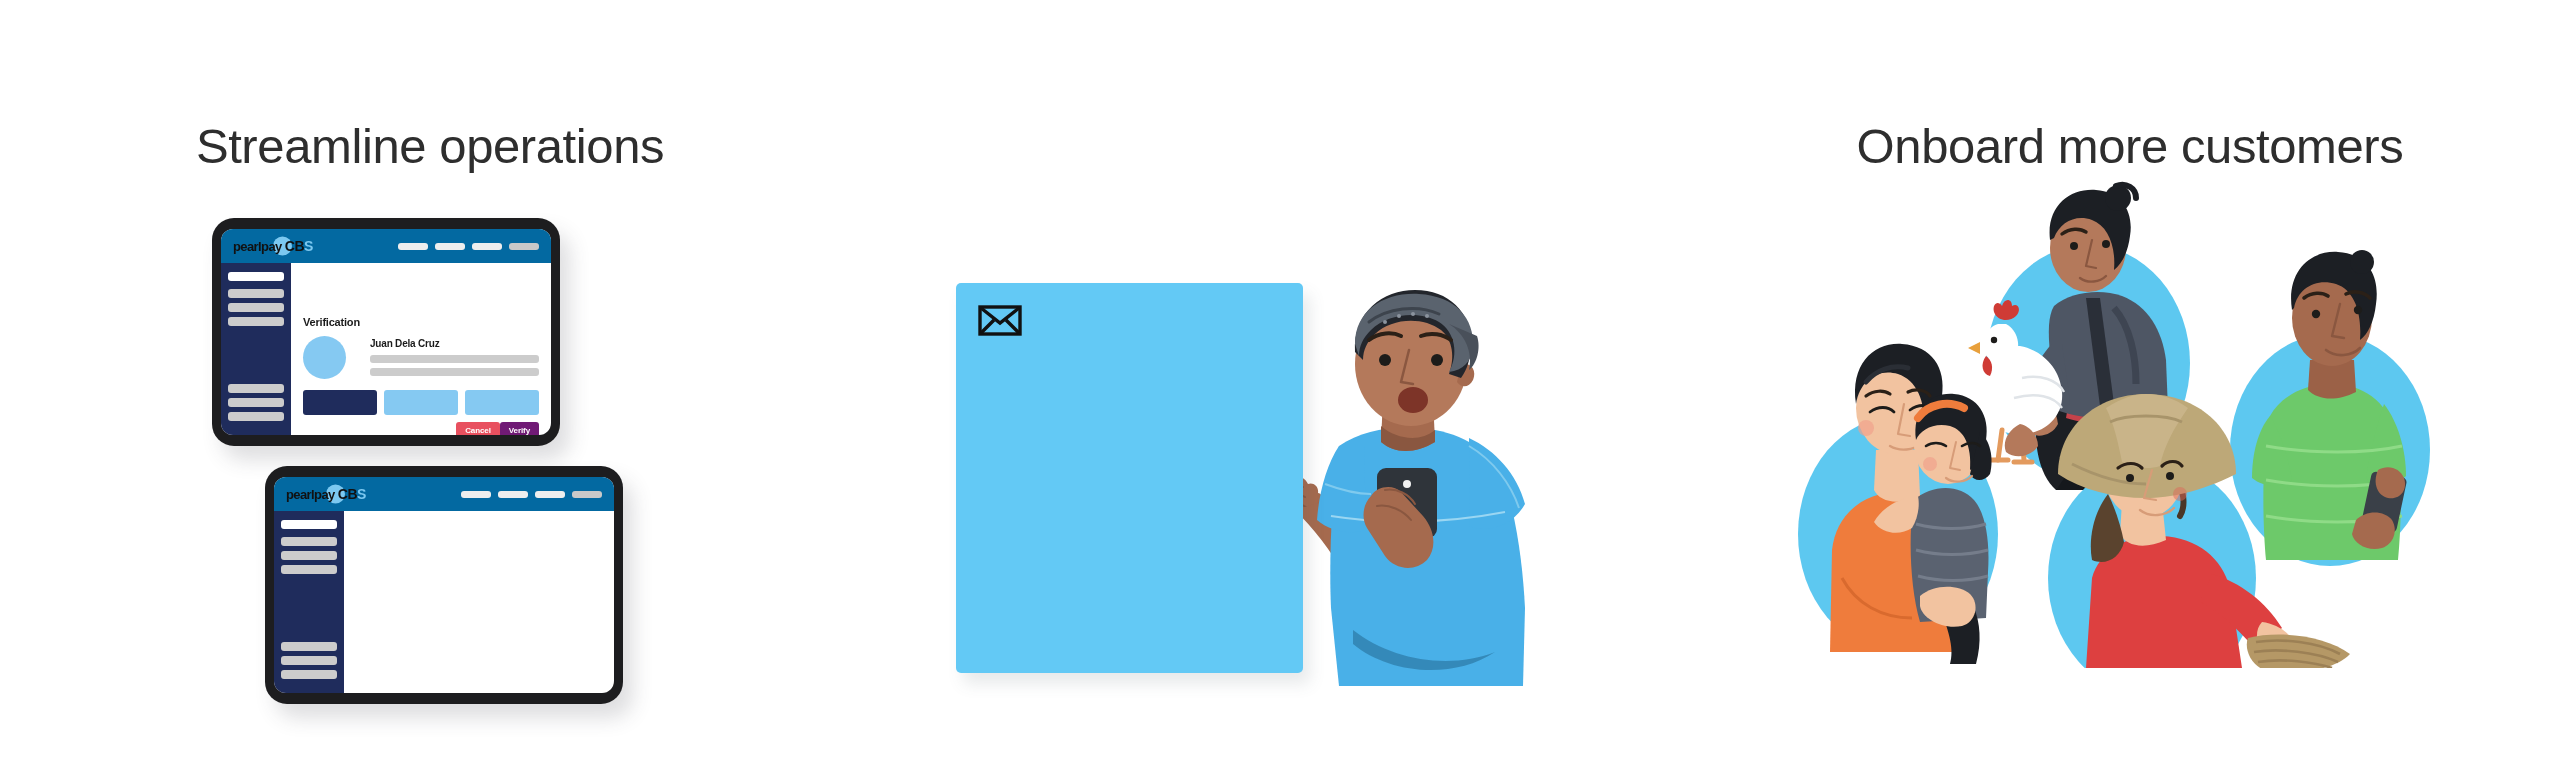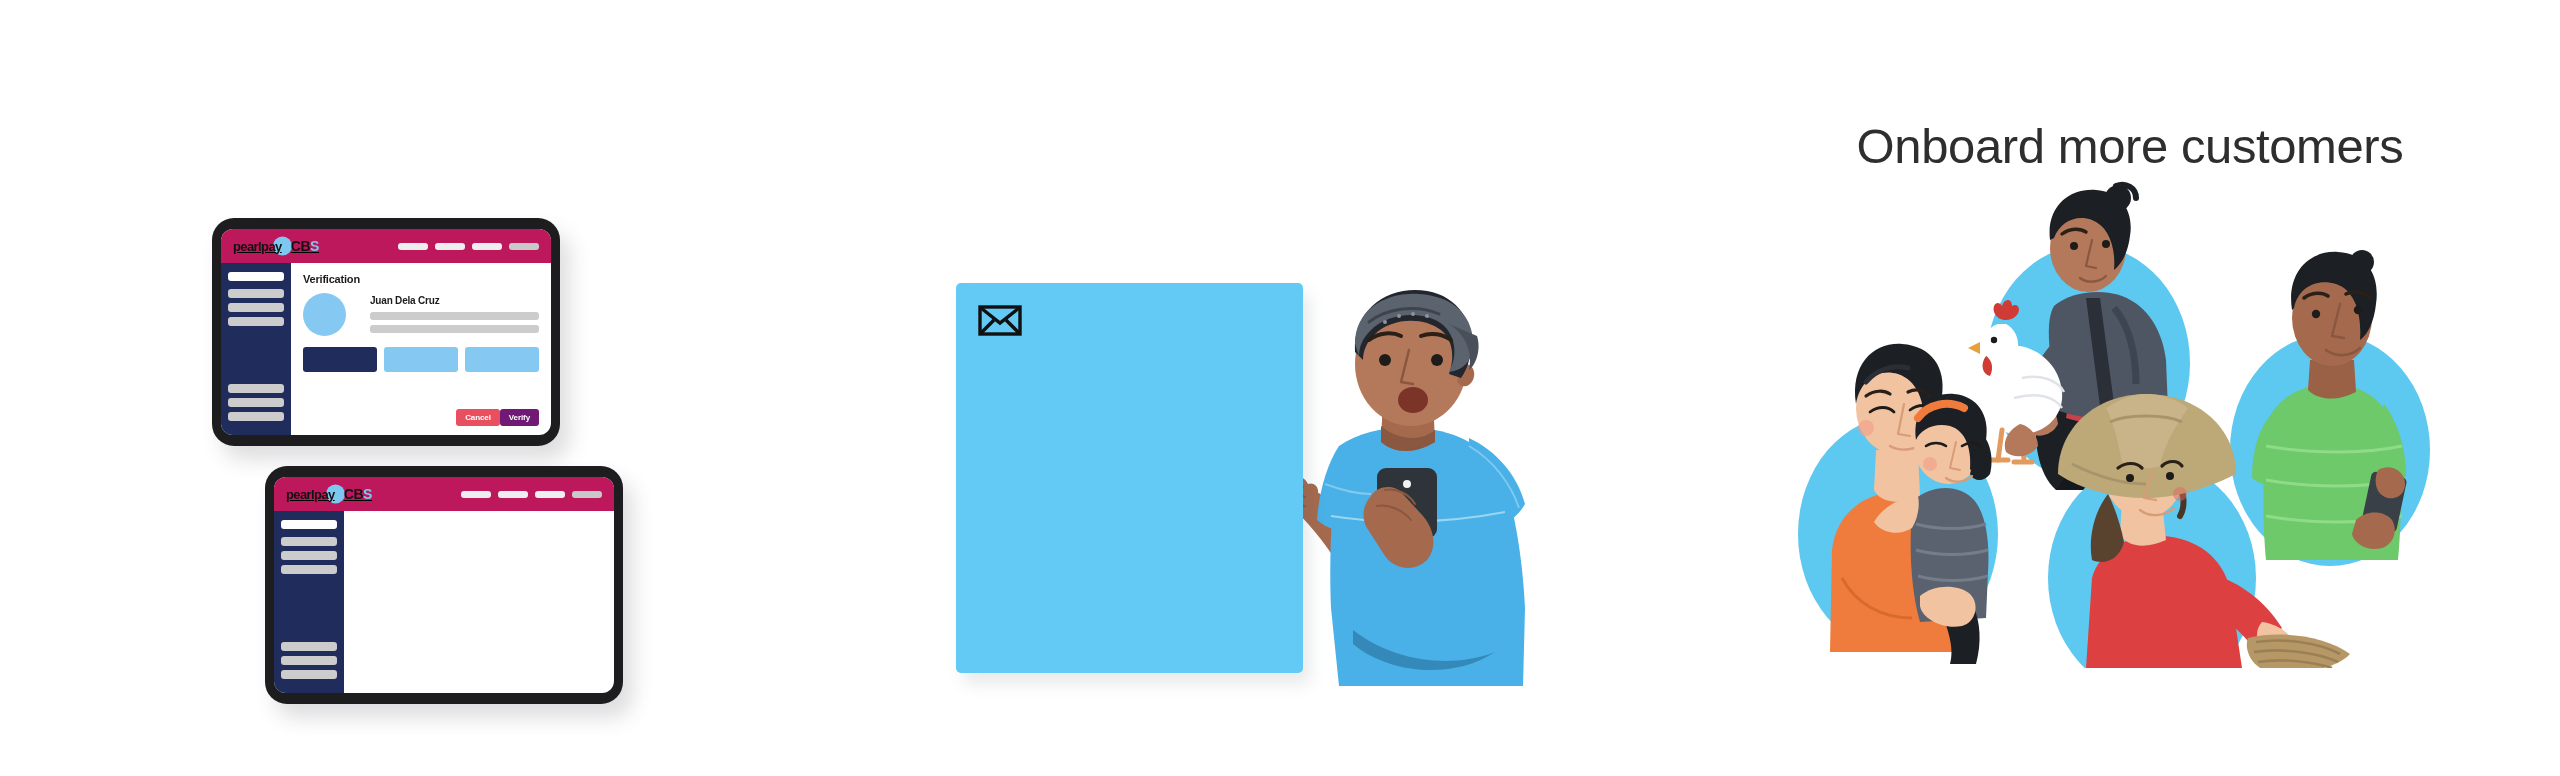--- a/index.html
+++ b/index.html
@@ -39,21 +39,21 @@
     border-radius:12px;
     overflow:hidden;
     position:relative;
     display:flex;flex-direction:column;
   }
   .tablet-1{left:212px;top:218px;width:330px;height:206px;}
   .tablet-2{left:265px;top:466px;width:340px;height:216px;}
 
   .topbar{
     height:34px;flex:0 0 auto;display:flex;align-items:center;
-    padding:0 12px;gap:9px;background:#be185d;text-decoration:underline;
+    padding:0 12px;gap:3px;background:#0369a1;
   }
   .logo{display:flex;align-items:center;gap:5px;position:relative;}
   .logo-word{
     font-size:13px;font-weight:700;color:#111;letter-spacing:-0.6px;
     position:relative;z-index:2;
   }
   .logo-dot{
     position:absolute;left:40px;top:50%;transform:translateY(-50%);
     width:19px;height:19px;border-radius:50%;background:#7cc8f0;z-index:1;
   }
@@ -67,21 +67,21 @@
   .body-row{flex:1;display:flex;min-height:0;}
   .side{
     width:56px;flex:0 0 56px;background:#1f2c5c;
     padding:9px 7px;display:flex;flex-direction:column;
   }
   .side-item{height:9px;border-radius:3px;background:#cccccc;margin-bottom:5px;}
   .side-item.active{background:#ffffff;margin-bottom:8px;}
   .side-gap{flex:1;}
 
   .content{flex:1;padding:10px 12px 9px 12px;display:flex;flex-direction:column;min-width:0;}
-  .c-title{font-size:11px;font-weight:700;color:#1b1b1b;letter-spacing:-0.2px;margin-bottom:8px;}
+  .c-title{font-size:11px;font-weight:700;color:#1b1b1b;letter-spacing:-0.2px;margin-bottom:8px;margin-top:43px;}
 
   .v-row{display:flex;gap:24px;align-items:flex-start;}
   .avatar-circle{width:43px;height:43px;border-radius:50%;background:#85c9f2;flex:0 0 43px;}
   .v-fields{flex:1;min-width:0;padding-top:2px;}
   .v-name{font-size:10px;font-weight:700;color:#1b1b1b;margin-bottom:6px;letter-spacing:-0.2px;}
   .gbar{height:8px;border-radius:3px;background:#cccccc;margin-bottom:5px;}
 
   .tiles{display:flex;gap:7px;margin-top:9px;}
   .tile{flex:1;height:25px;border-radius:3px;background:#85c9f2;}
   .tile.navy{background:#1f2c5c;}
@@ -127,20 +127,21 @@
   
   .circles{position:absolute;left:1770px;top:178px;width:700px;height:490px;}
 </style>
 </head>
 <body>
 
 <div class="stage">
 
   <div class="col col-a">
 
+    <div class="heading h-a">Streamline operations</div>
 
     <div class="tablet tablet-1">
       <div class="screen">
 
         <div class="topbar">
           <div class="logo">
             <span class="logo-dot"></span>
             <span class="logo-word">pearlpay</span>
           </div>
           <div class="logo-cbs">

